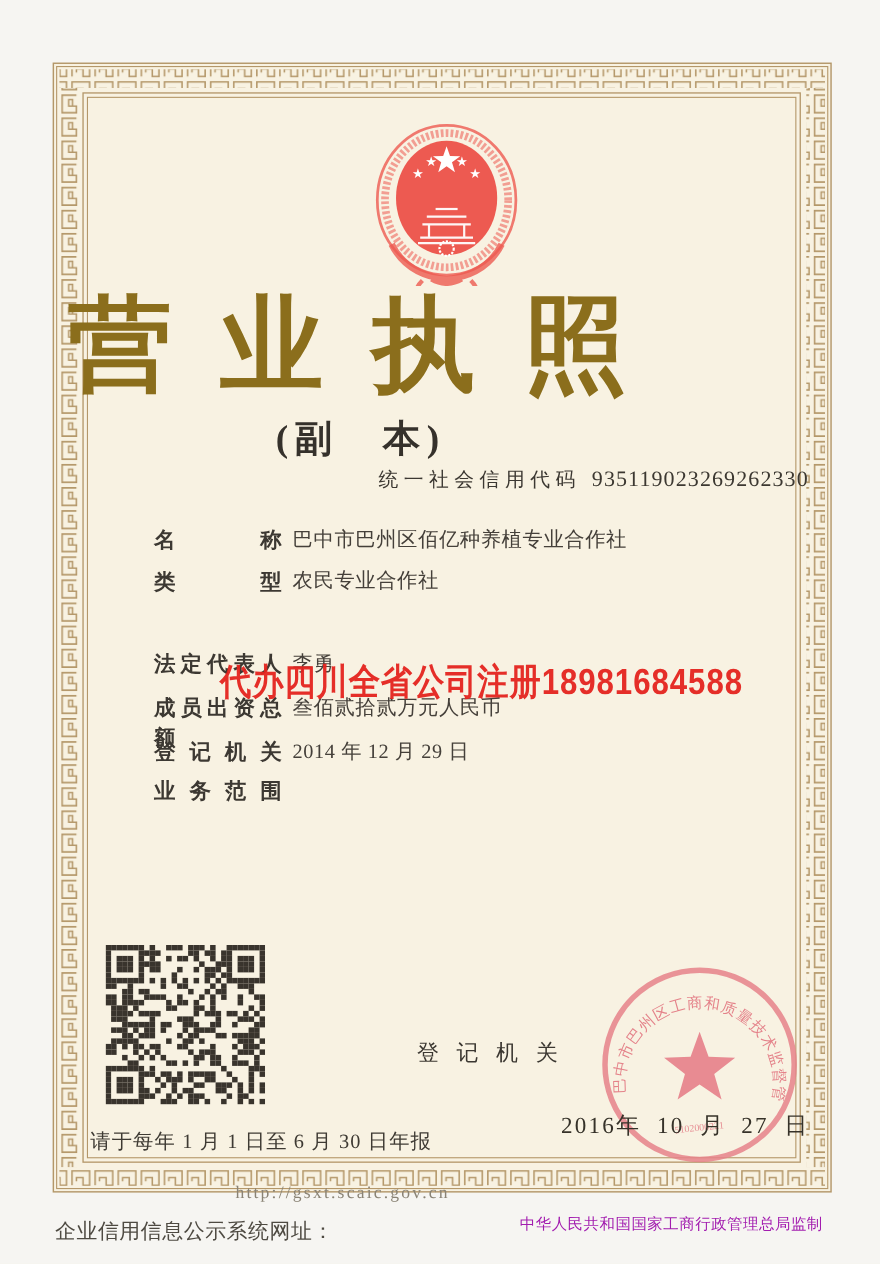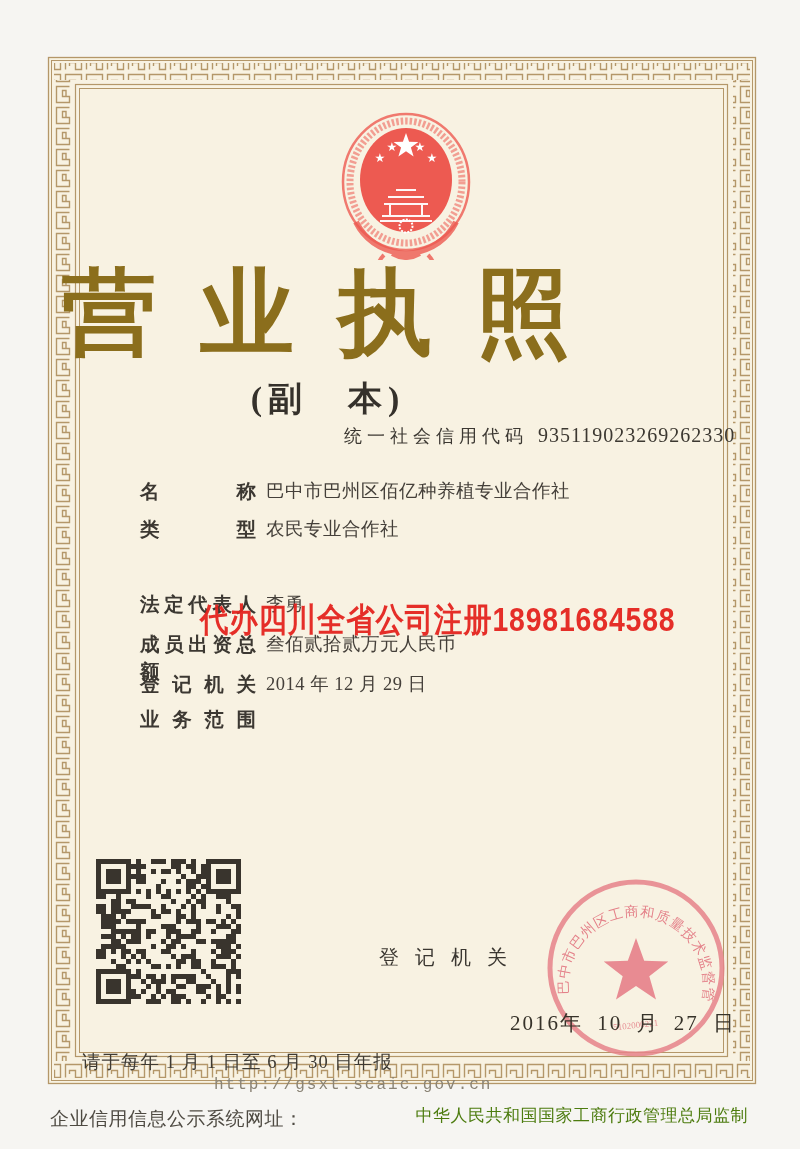--- a/index.html
+++ b/index.html
@@ -36,27 +36,27 @@
          transform:scaleX(0.86);transform-origin:left center;letter-spacing:1px;}
   
   .qr{position:absolute;left:96px;top:859px;width:145px;height:145px;}
   .qr svg{display:block;}
   
   .registry-label{position:absolute;left:379px;top:944px;
          font-size:20px;color:#3b3731;letter-spacing:16px;white-space:nowrap;}
   .issue-date{position:absolute;left:510px;top:1009px;font-size:21px;color:#363229;
          letter-spacing:2px;word-spacing:7px;white-space:nowrap;}
   .annual-note{position:absolute;left:82px;top:1025px;font-size:18.5px;color:#3e3a33;
-         letter-spacing:1px;white-space:nowrap;margin-top:24px;}
+         letter-spacing:1px;white-space:nowrap;}
   .site-url{position:absolute;left:214px;top:1076px;
-         font-family:Liberation Mono, monospace;font-size:16px;color:#8a8375;
+         font-family:Liberation Serif, serif;font-size:16px;color:#8a8375;
          letter-spacing:2px;white-space:nowrap;}
   .footer-left{position:absolute;left:50px;top:1106px;font-size:19px;color:#4e4a42;
          letter-spacing:0.5px;white-space:nowrap;}
-  .footer-right{position:absolute;right:52px;top:1104px;font-size:17px;color:#4d7c0f;
+  .footer-right{position:absolute;right:52px;top:1104px;font-size:14px;color:#a21caf;
          letter-spacing:0.5px;white-space:nowrap;}
   
   .seal{position:absolute;left:543px;top:876px;width:186px;height:184px;}
 </style>
 </head>
 <body>
 
 <div class="page">
 
   <svg class="frame-svg" width="800" height="1149" viewBox="0 0 800 1149">

